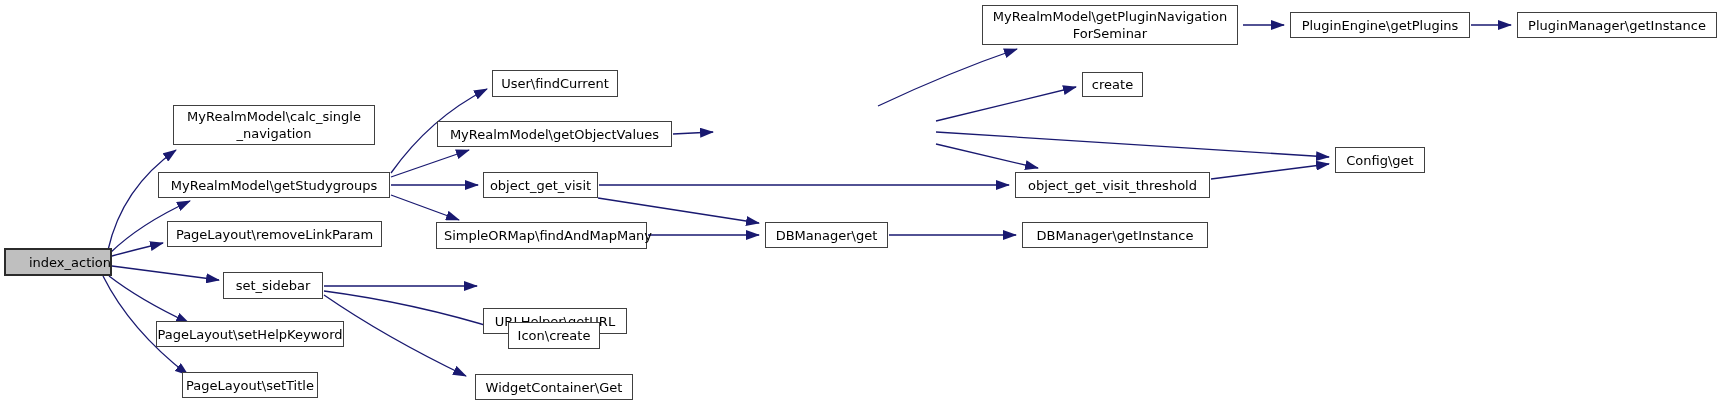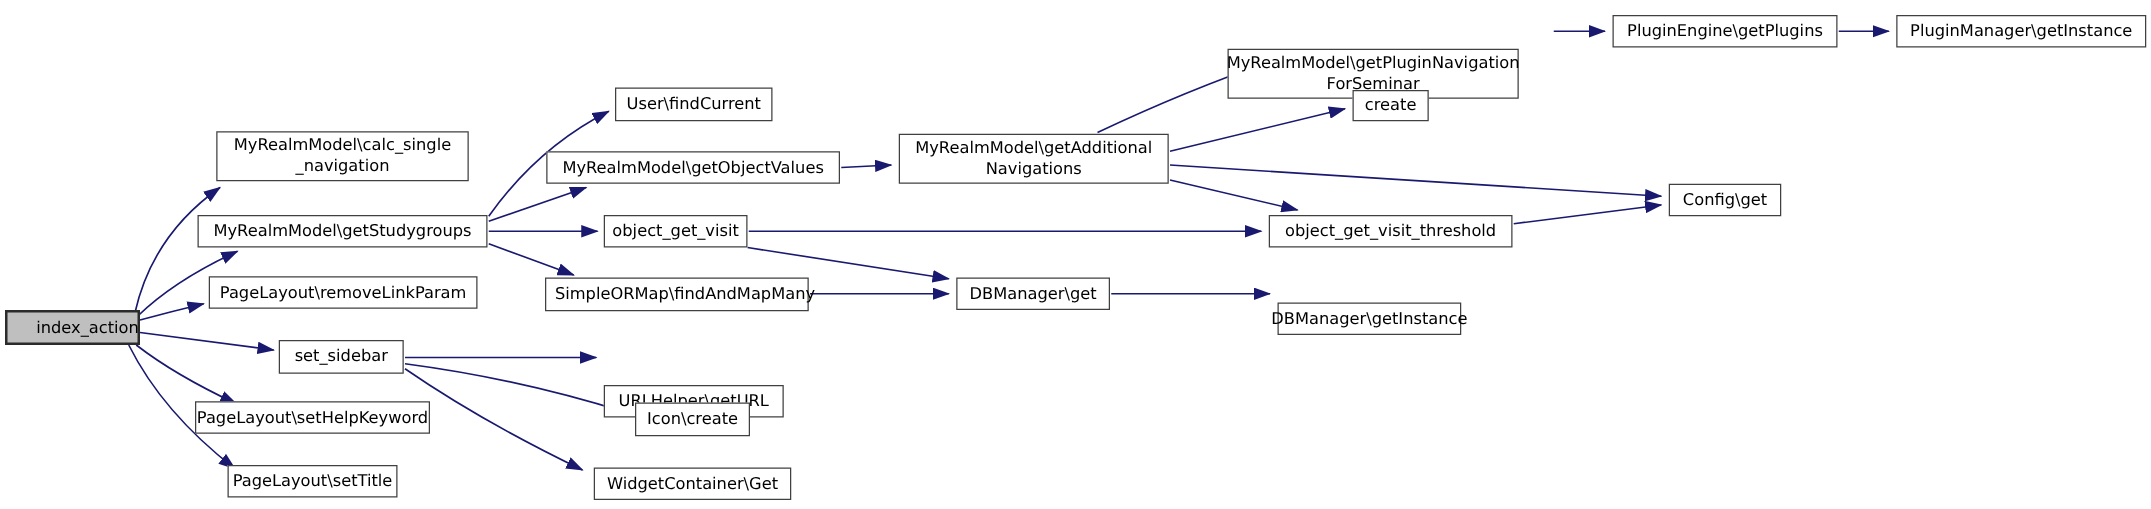--- a/index.html
+++ b/index.html
@@ -65,24 +65,22 @@
   <div class="node" style="left: 223px; top: 272px; width: 100px; height: 27px;">set_sidebar</div>
   <div class="node" style="left: 156px; top: 321px; width: 188px; height: 26px;">PageLayout\setHelpKeyword</div>
   <div class="node" style="left: 182px; top: 372px; width: 136px; height: 26px;">PageLayout\setTitle</div>
   <div class="node" style="left: 492px; top: 70px; width: 126px; height: 27px;">User\findCurrent</div>
   <div class="node" style="left: 437px; top: 121px; width: 235px; height: 26px;">MyRealmModel\getObjectValues</div>
   <div class="node" style="left: 483px; top: 172px; width: 115px; height: 26px;">object_get_visit</div>
   <div class="node" style="left: 436px; top: 222px; width: 211px; height: 27px; padding-left: 13px;">SimpleORMap\findAndMapMany</div>
   <div class="node" style="left: 483px; top: 272px; width: 144px; height: 26px; margin-top: 36px;">URLHelper\getURL</div>
   <div class="node" style="left: 508px; top: 322px; width: 92px; height: 27px;">Icon\create</div>
   <div class="node" style="left: 475px; top: 374px; width: 158px; height: 26px;">WidgetContainer\Get</div>
-  <div class="node" style="left: 719px; top: 107px; width: 216px; height: 40px;">MyRealmModel\getAdditional
-Navigations</div>
-  <div class="node" style="left: 982px; top: 5px; width: 233px; height: 40px; margin-top: 34px;">MyRealmModel\getPluginNavigation
+  <div class="node" style="left: 982px; top: 5px; width: 256px; height: 40px;">MyRealmModel\getPluginNavigation
 ForSeminar</div>
   <div class="node" style="left: 1082px; top: 72px; width: 61px; height: 25px;">create</div>
   <div class="node" style="left: 1015px; top: 172px; width: 195px; height: 26px;">object_get_visit_threshold</div>
   <div class="node" style="left: 765px; top: 222px; width: 123px; height: 26px;">DBManager\get</div>
-  <div class="node" style="left: 1022px; top: 222px; width: 147px; height: 26px; margin-top: 20px;">DBManager\getInstance</div>
+  <div class="node" style="left: 1022px; top: 222px; width: 186px; height: 26px;">DBManager\getInstance</div>
   <div class="node" style="left: 1290px; top: 12px; width: 180px; height: 26px;">PluginEngine\getPlugins</div>
   <div class="node" style="left: 1517px; top: 12px; width: 200px; height: 26px;">PluginManager\getInstance</div>
   <div class="node" style="left: 1335px; top: 147px; width: 90px; height: 26px;">Config\get</div>
 </div>
 
 </body></html>

